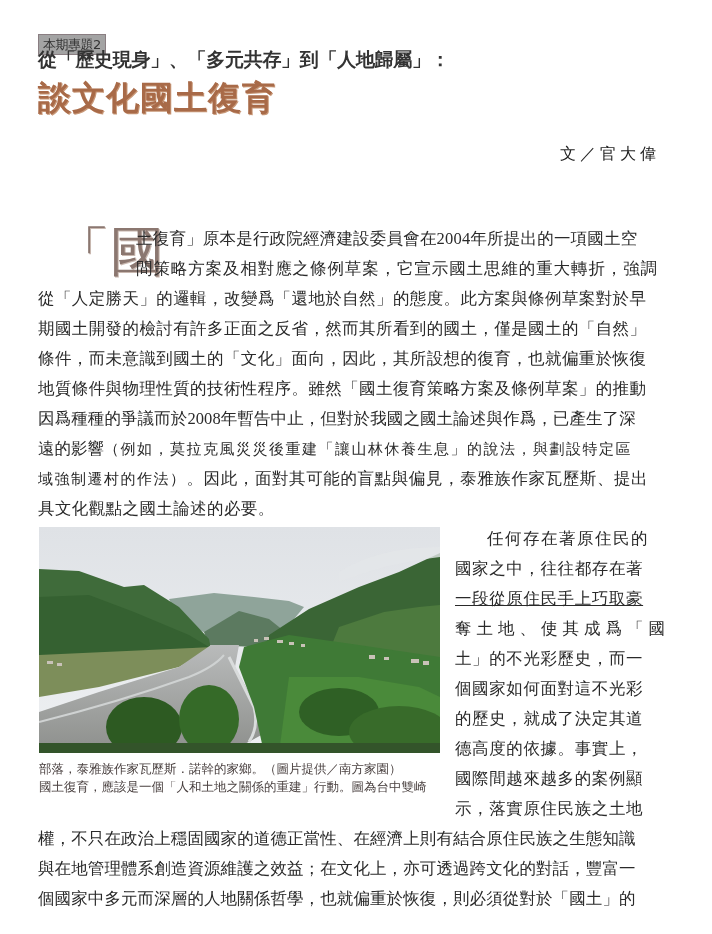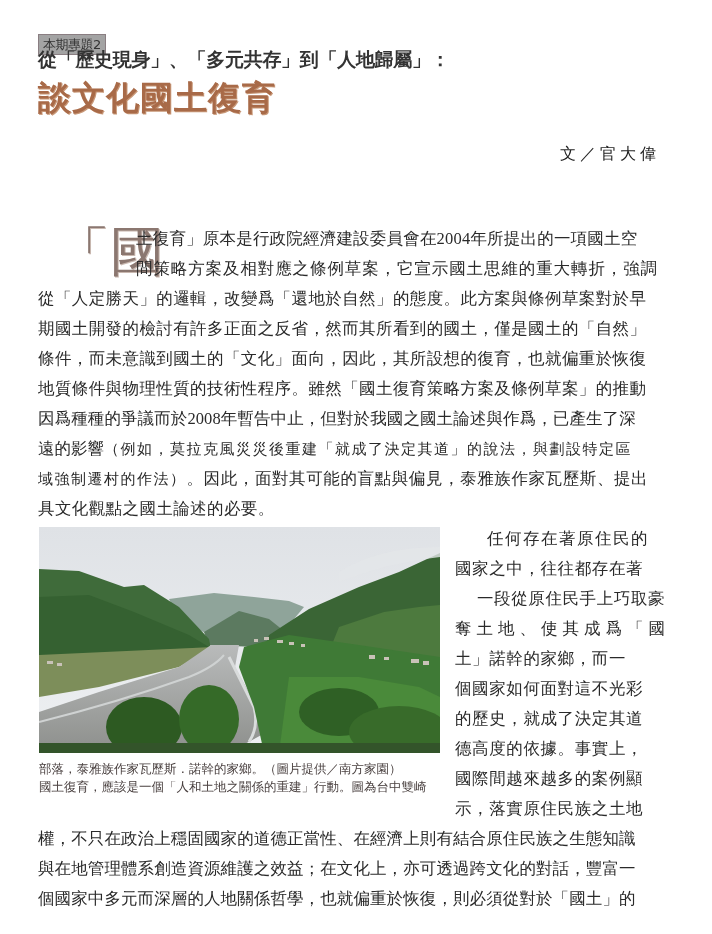--- a/index.html
+++ b/index.html
@@ -53,32 +53,32 @@
 
 <div class="body-text">
   <div class="line" style="left:136px; top:224px; letter-spacing:0.2px;">土復育」原本是行政院經濟建設委員會在2004年所提出的一項國土空</div>
   <div class="line" style="left:136px; top:254px; letter-spacing:0.9px;">間策略方案及相對應之條例草案，它宣示國土思維的重大轉折，強調</div>
   <div class="line" style="left:38px; top:284px; letter-spacing:0.4px;">從「人定勝天」的邏輯，改變爲「還地於自然」的態度。此方案與條例草案對於早</div>
   <div class="line" style="left:38px; top:314px; letter-spacing:0.4px;">期國土開發的檢討有許多正面之反省，然而其所看到的國土，僅是國土的「自然」</div>
   <div class="line" style="left:38px; top:344px; letter-spacing:0.4px;">條件，而未意識到國土的「文化」面向，因此，其所設想的復育，也就偏重於恢復</div>
   <div class="line" style="left:38px; top:374px; letter-spacing:0.4px;">地質條件與物理性質的技術性程序。雖然「國土復育策略方案及條例草案」的推動</div>
   <div class="line" style="left:38px; top:404px; letter-spacing:0.1px;">因爲種種的爭議而於2008年暫告中止，但對於我國之國土論述與作爲，已產生了深</div>
   <div class="line" style="left:38px; top:434px;">
-    <span>遠的影響</span><span class="small-serif">（例如，莫拉克風災災後重建「就成了決定其道」的說法，與劃設特定區</span>
+    <span>遠的影響</span><span class="small-serif">（例如，莫拉克風災災後重建「讓山林休養生息」的說法，與劃設特定區</span>
   </div>
   <div class="line" style="left:38px; top:464px;">
     <span class="small-serif">域強制遷村的作法）</span><span style="letter-spacing:0.6px;">。因此，面對其可能的盲點與偏見，泰雅族作家瓦歷斯、提出</span>
   </div>
   <div class="line" style="left:38px; top:494px; letter-spacing:0.4px;">具文化觀點之國土論述的必要。</div>
 
   <div class="line" style="left:487px; top:524px; letter-spacing:1.5px;">任何存在著原住民的</div>
   <div class="line" style="left:455px; top:554px; letter-spacing:0.6px;">國家之中，往往都存在著</div>
-  <div class="line" style="left:477px; top:584px; letter-spacing:0.6px;">一段從原住民手上巧取豪</div>
+  <div class="line" style="left:455px; top:584px; letter-spacing:0.6px;text-decoration:underline;">一段從原住民手上巧取豪</div>
   <div class="line" style="left:455px; top:614px; letter-spacing:5px;">奪土地、使其成爲「國</div>
-  <div class="line" style="left:455px; top:644px; letter-spacing:0.6px;">土」諾幹的家鄉，而一</div>
+  <div class="line" style="left:455px; top:644px; letter-spacing:0.6px;">土」的不光彩歷史，而一</div>
   <div class="line" style="left:455px; top:674px; letter-spacing:0.6px;">個國家如何面對這不光彩</div>
   <div class="line" style="left:455px; top:704px; letter-spacing:0.6px;">的歷史，就成了決定其道</div>
   <div class="line" style="left:455px; top:734px; letter-spacing:0.6px;">德高度的依據。事實上，</div>
   <div class="line" style="left:455px; top:764px; letter-spacing:0.6px;">國際間越來越多的案例顯</div>
   <div class="line" style="left:455px; top:794px; letter-spacing:0.6px;">示，落實原住民族之土地</div>
 
   <div class="line" style="left:38px; top:824px; letter-spacing:0.1px;">權，不只在政治上穩固國家的道德正當性、在經濟上則有結合原住民族之生態知識</div>
   <div class="line" style="left:38px; top:854px; letter-spacing:0.1px;">與在地管理體系創造資源維護之效益；在文化上，亦可透過跨文化的對話，豐富一</div>
   <div class="line" style="left:38px; top:884px; letter-spacing:0.1px;">個國家中多元而深層的人地關係哲學，也就偏重於恢復，則必須從對於「國土」的</div>
 </div>

